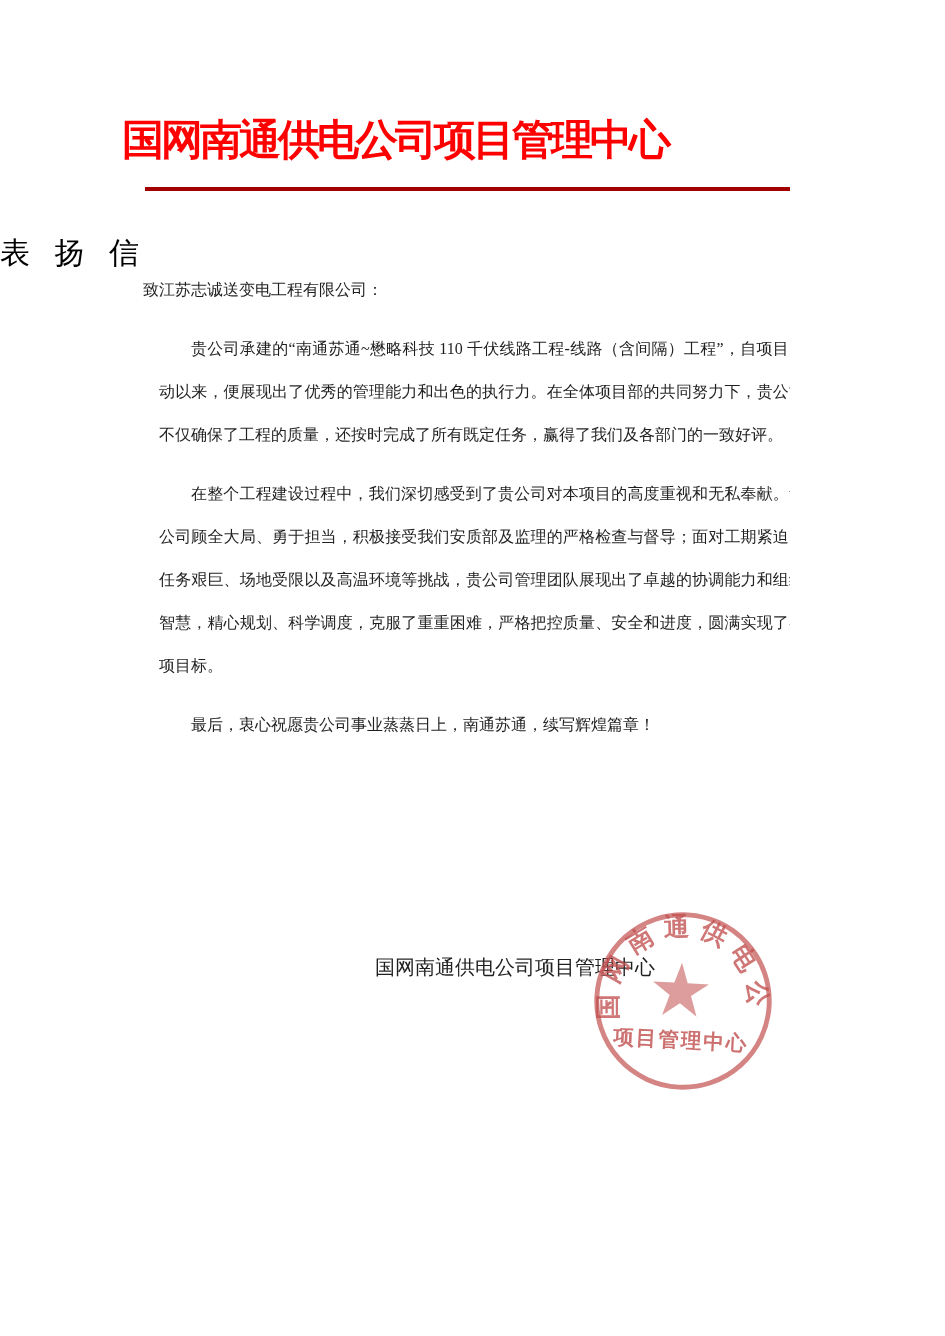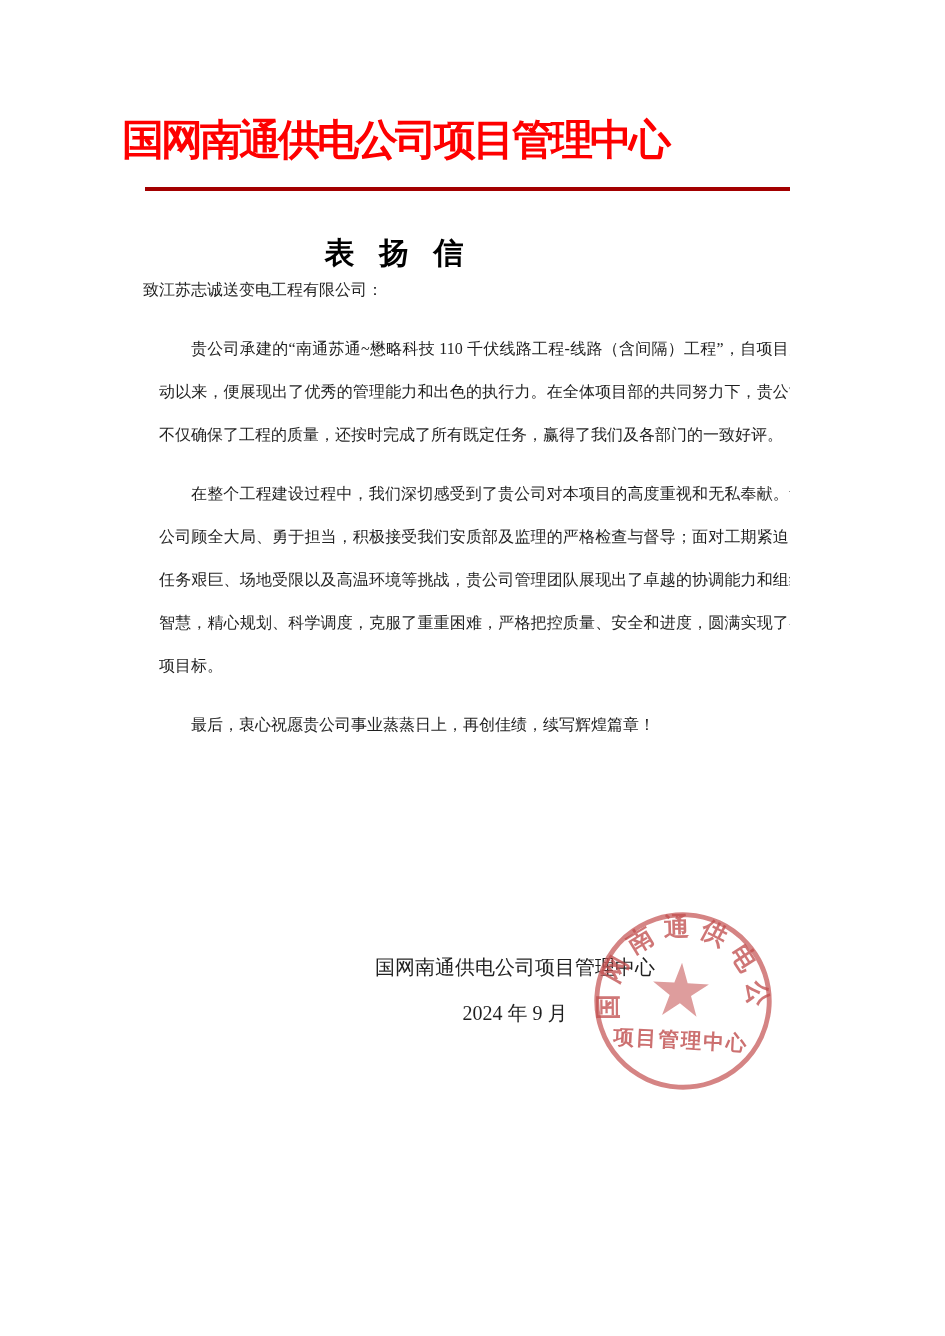--- a/index.html
+++ b/index.html
@@ -35,23 +35,23 @@
     left: 145px;
     width: 676px;
     height: 4px;
     background: #a30000;
   }
   .doc-title {
     position: absolute;
     top: 233px;
     left: 0;
     width: 100%;
-    text-align: center;
+    text-align: left;
     font-size: 30px;
-    font-weight: bold;
+    font-weight: normal;
     letter-spacing: 2px;
     word-spacing: 13px;
     color: #000000;
   }
   .body-text {
     position: absolute;
     top: 268px;
     left: 143px;
     width: 678px;
     font-size: 16px;
@@ -118,26 +118,25 @@
   <div class="letterhead">国网南通供电公司项目管理中心</div>
 
   <div class="rule"></div>
 
   <div class="doc-title">表 扬 信</div>
 
   <div class="body-text">
     <p class="salutation">致江苏志诚送变电工程有限公司：</p>
     <p class="para">贵公司承建的“南通苏通~懋略科技 110 千伏线路工程-线路（含间隔）工程”，自项目启动以来，便展现出了优秀的管理能力和出色的执行力。在全体项目部的共同努力下，贵公司不仅确保了工程的质量，还按时完成了所有既定任务，赢得了我们及各部门的一致好评。</p>
     <p class="para">在整个工程建设过程中，我们深切感受到了贵公司对本项目的高度重视和无私奉献。贵公司顾全大局、勇于担当，积极接受我们安质部及监理的严格检查与督导；面对工期紧迫、任务艰巨、场地受限以及高温环境等挑战，贵公司管理团队展现出了卓越的协调能力和组织智慧，精心规划、科学调度，克服了重重困难，严格把控质量、安全和进度，圆满实现了各项目标。</p>
-    <p class="para">最后，衷心祝愿贵公司事业蒸蒸日上，再创佳绩，续写辉煌篇章！</p>
+    <p class="para">最后，衷心祝愿贵公司事业蒸蒸日上，南通苏通，续写辉煌篇章！</p>
   </div>
 
   <div class="signature-block">
     <div class="sig-org">国网南通供电公司项目管理中心</div>
-    <div class="sig-date">2024 年 9 月</div>
   </div>
 
   <svg class="seal" viewBox="0 0 200 200">
     <circle class="seal-circle" cx="100" cy="100" r="88"></circle>
     <path id="sealArcPath" d="M 36 124 A 68 68 0 1 1 164 124" fill="none"></path>
     <text class="seal-arc-text"><textPath href="#sealArcPath" startOffset="2">国网南通供电公司</textPath></text>
     <polygon class="seal-star" points="97,61 103.8,81.7 125.5,81.7 107.9,94.6 114.6,115.3 97,102.5 79.4,115.3 86.1,94.6 68.5,81.7 90.2,81.7"></polygon>
     <text class="seal-bottom-text" x="100" y="147">项目管理中心</text>
   </svg>
 

